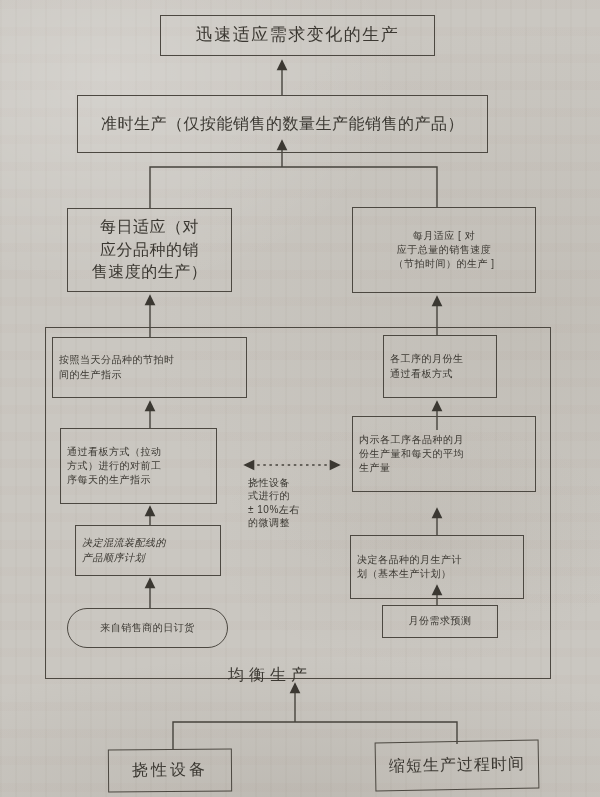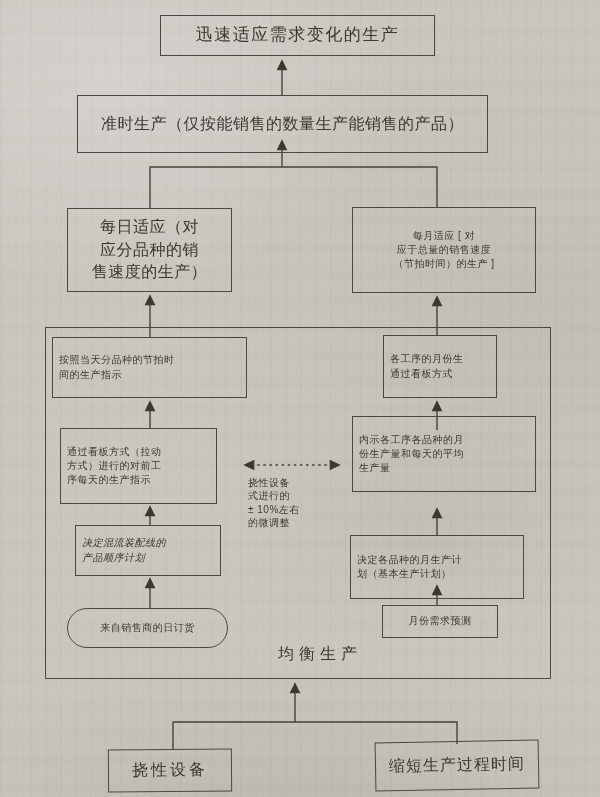--- a/index.html
+++ b/index.html
@@ -27,21 +27,21 @@
     display:flex;flex-direction:column;justify-content:center;
     line-height:1.42;
     background:transparent;
   }
   .center{align-items:center;text-align:center;}
   .left{align-items:flex-start;text-align:left;padding:11px 6px;}
   .note{
     position:absolute;z-index:3;line-height:1.34;
   }
   .lvl{
-    position:absolute;z-index:3;text-align:right;
+    position:absolute;z-index:3;text-align:left;margin-top:21px;
   }
   .f17{font-size:17px;letter-spacing:1.5px;}
   .f16{font-size:16px;letter-spacing:0.5px;}
   .f15{font-size:10px;letter-spacing:0.5px;}
 </style>
 </head>
 <body>
 
 <div class="page">
 

